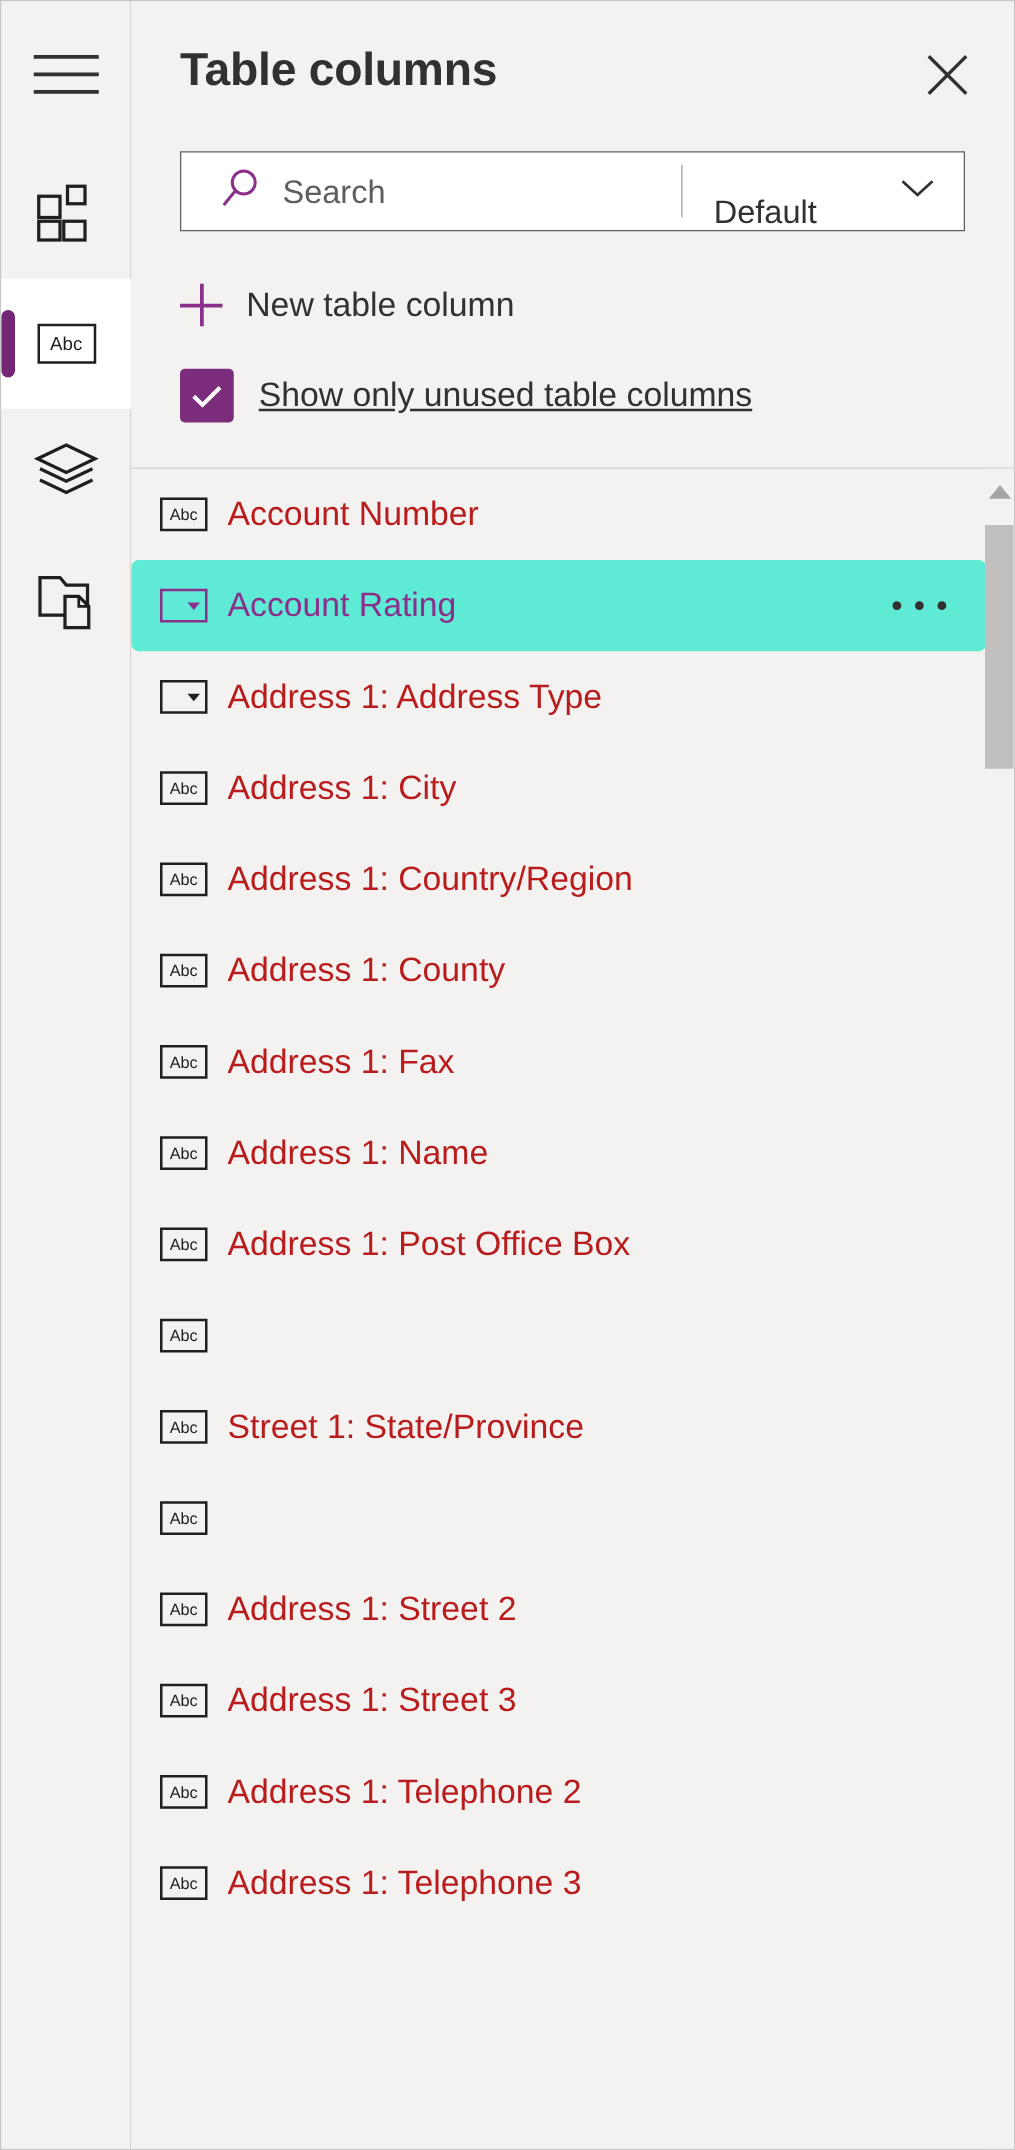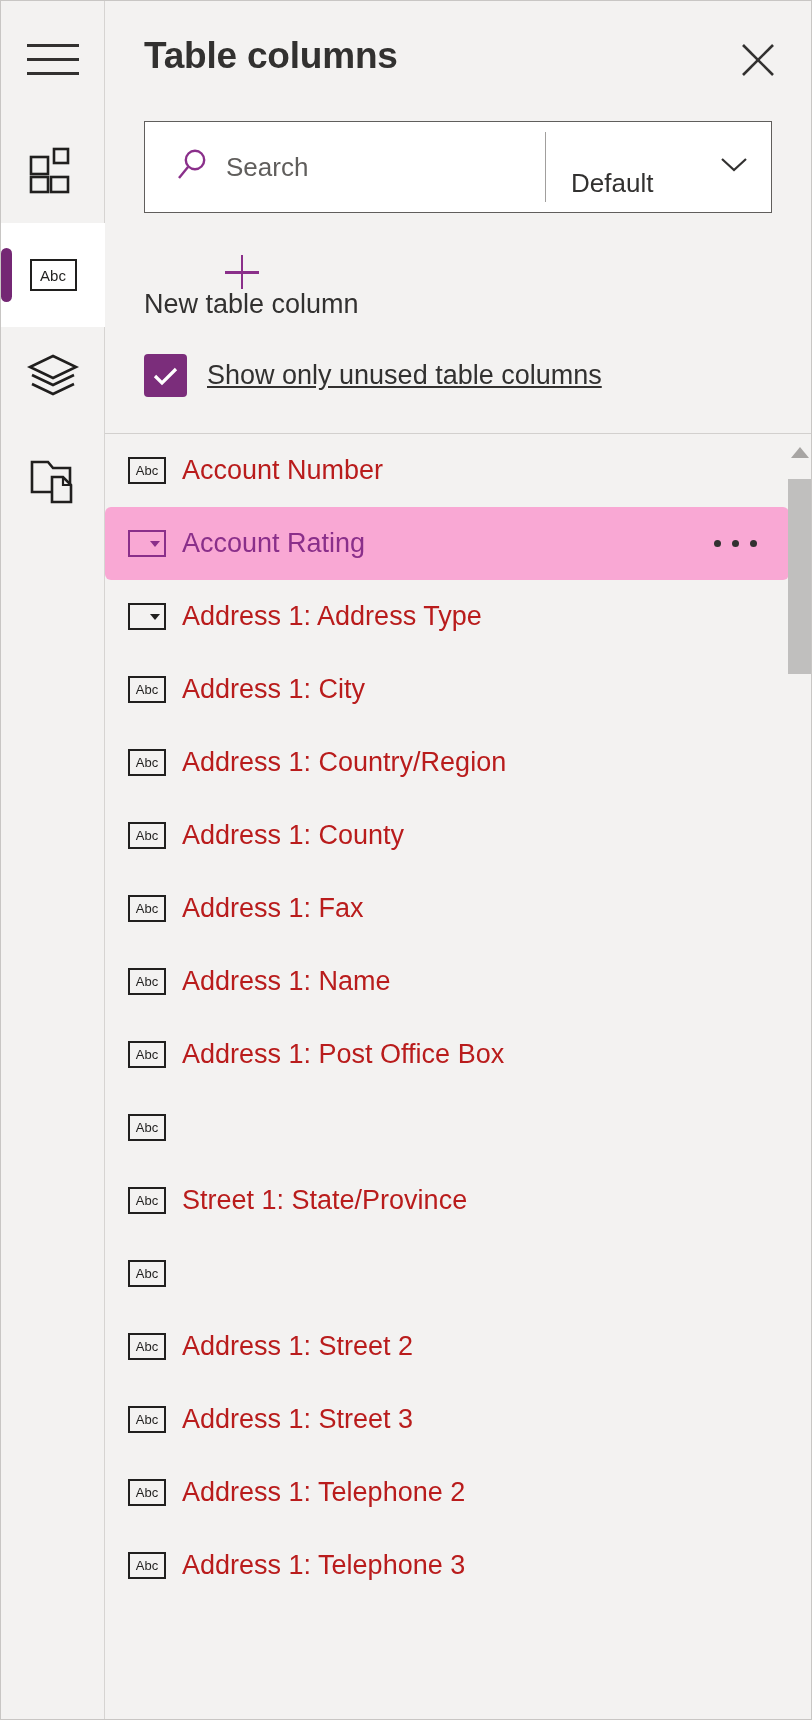--- a/index.html
+++ b/index.html
@@ -101,21 +101,21 @@
     top:33px;
     width:52px;height:52px;
     display:flex;align-items:center;justify-content:center;
     cursor:pointer;
   }
   .close-btn svg{display:block;}
 
   
   .search-row{
     margin:0 39px 0 39px;
-    height:92px;
+    height:64px;
     border:1px solid #605e5c;
     background:#ffffff;
     box-sizing:border-box;
     display:flex;
     align-items:stretch;
   }
   .search-left{
     flex:1;
     display:flex;
     align-items:center;
@@ -151,21 +151,20 @@
   }
 
   
   .new-col{
     margin-top:42px;
     margin-left:39px;
     display:flex;
     align-items:center;
     cursor:pointer;
     width:fit-content;
-    flex-direction:column;
   }
   .plus{
     width:34px;height:34px;position:relative;flex:0 0 34px;margin-right:19px;
   }
   .plus i{position:absolute;background:#8a2f8a;display:block;}
   .plus i:nth-child(1){left:0;top:16px;width:34px;height:2.5px;}
   .plus i:nth-child(2){top:0;left:16px;height:34px;width:2.5px;}
   .new-col-label{
     font-size:27px;color:#323130;white-space:nowrap;
   }
@@ -213,21 +212,21 @@
     height:73px;
     display:flex;
     align-items:center;
     padding-left:22px;
     padding-right:20px;
     box-sizing:border-box;
     position:relative;
     cursor:pointer;
   }
   .row.selected{
-    background:#f9a8d4;
+    background:#5eead4;
     border-radius:6px;
     margin-right:22px;
   }
   .row-icon{
     flex:0 0 40px;
     width:40px;height:28px;
     margin-right:15px;
     display:flex;align-items:center;justify-content:center;
   }
   .ic-abc{

